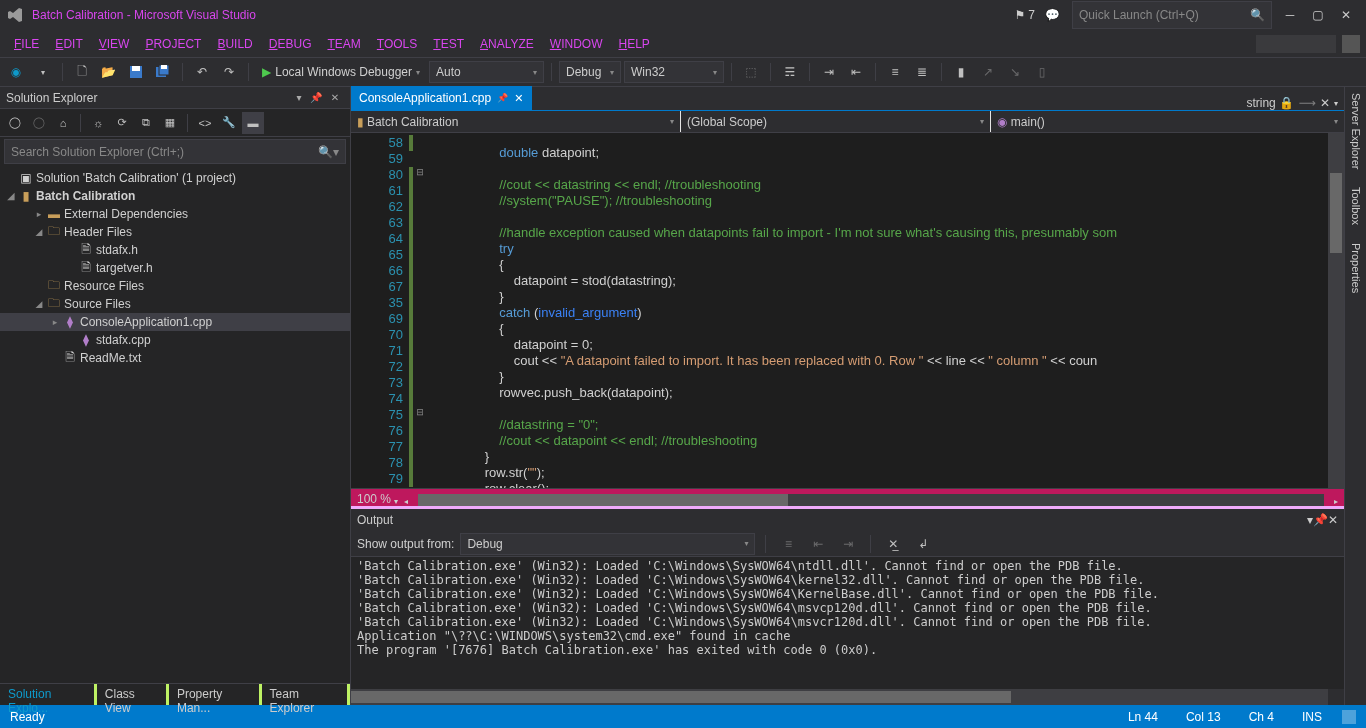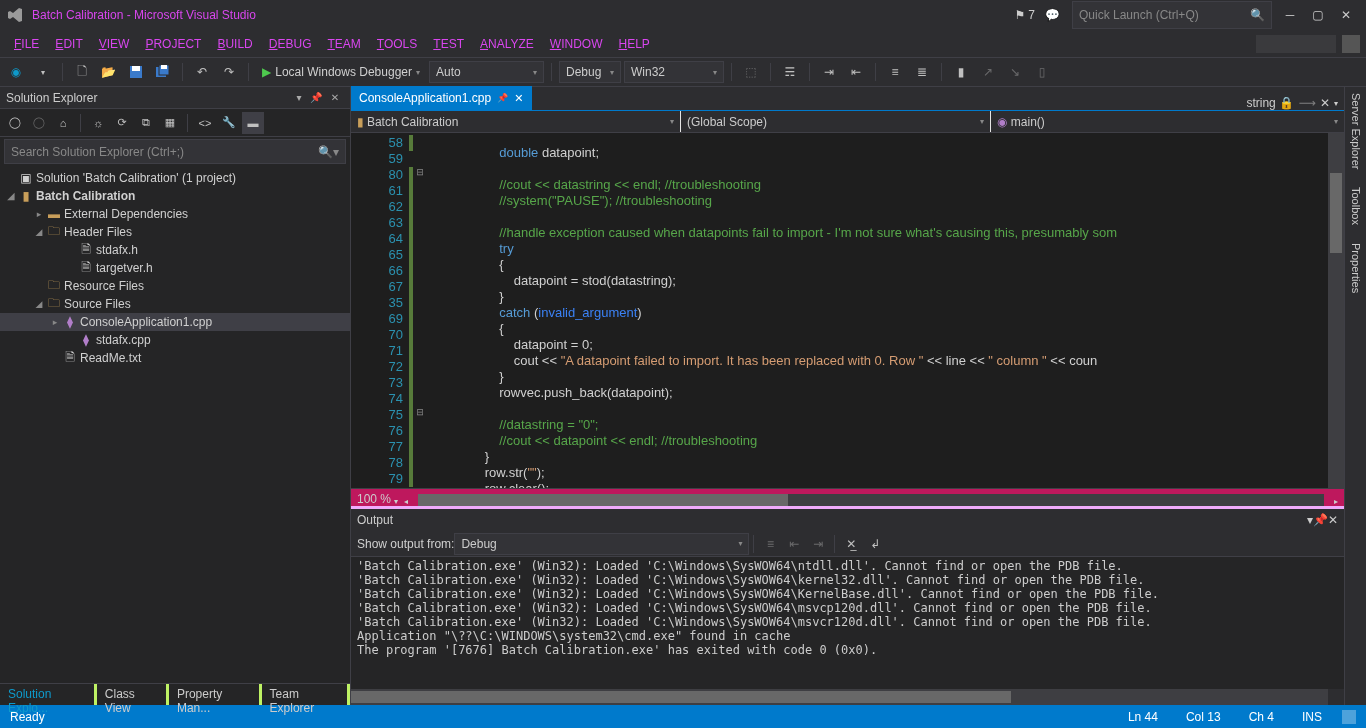--- a/index.html
+++ b/index.html
@@ -67,21 +67,21 @@
 .st{color:#d69d73}
 .tp{color:#3b82f6}
 .scrolly{width:16px;background:#3e3e42;position:relative}
 .scrolly .thumb{position:absolute;left:2px;right:2px;top:40px;height:80px;background:#686868}
 .ed-footer{height:18px;background:#be185d;display:flex;align-items:flex-end;color:#ccc;padding:0 6px;border-top:1px solid #3f3f46}
 .ed-footer .hscroll{flex:1;height:12px;background:#3e3e42;margin:0 10px;position:relative}
 .ed-footer .hscroll .ht{position:absolute;left:0;width:370px;top:0;bottom:0;background:#686868}
 .output{display:flex;flex-direction:column;border-top:3px solid #f0abfc}
 .out-hdr{height:22px;background:#2d2d30;display:flex;align-items:center;padding:0 6px;color:#ccc}
 .out-hdr .pspacer{flex:1}
-.out-tb{height:26px;display:flex;align-items:center;padding:0 6px;border-bottom:1px solid #3f3f46}
+.out-tb{height:26px;display:flex;align-items:center;padding:0 6px;gap:6px;border-bottom:1px solid #3f3f46}
 .out-body{height:132px;background:#252526;font-family:Consolas,monospace;font-size:12px;color:#ccc;padding:2px 6px;overflow:auto;white-space:pre}
 .out-scroll{height:16px;background:#3e3e42;position:relative;margin:0 16px 0 0}
 .out-scroll .ht{position:absolute;left:0;width:660px;top:2px;bottom:2px;background:#686868}
 .rightrail{width:22px;background:#2d2d30;border-left:1px solid #3f3f46;display:flex;flex-direction:column;align-items:center;padding-top:6px;gap:18px}
 .rightrail .rt{writing-mode:vertical-rl;color:#ccc;font-size:11px;cursor:default}
 .statusbar{height:23px;background:#007acc;color:#fff;display:flex;align-items:center;padding:0 10px}
 .statusbar .spacer{flex:1}
 .statusbar .cell{margin-left:28px}
 svg{display:block}
 </style>

